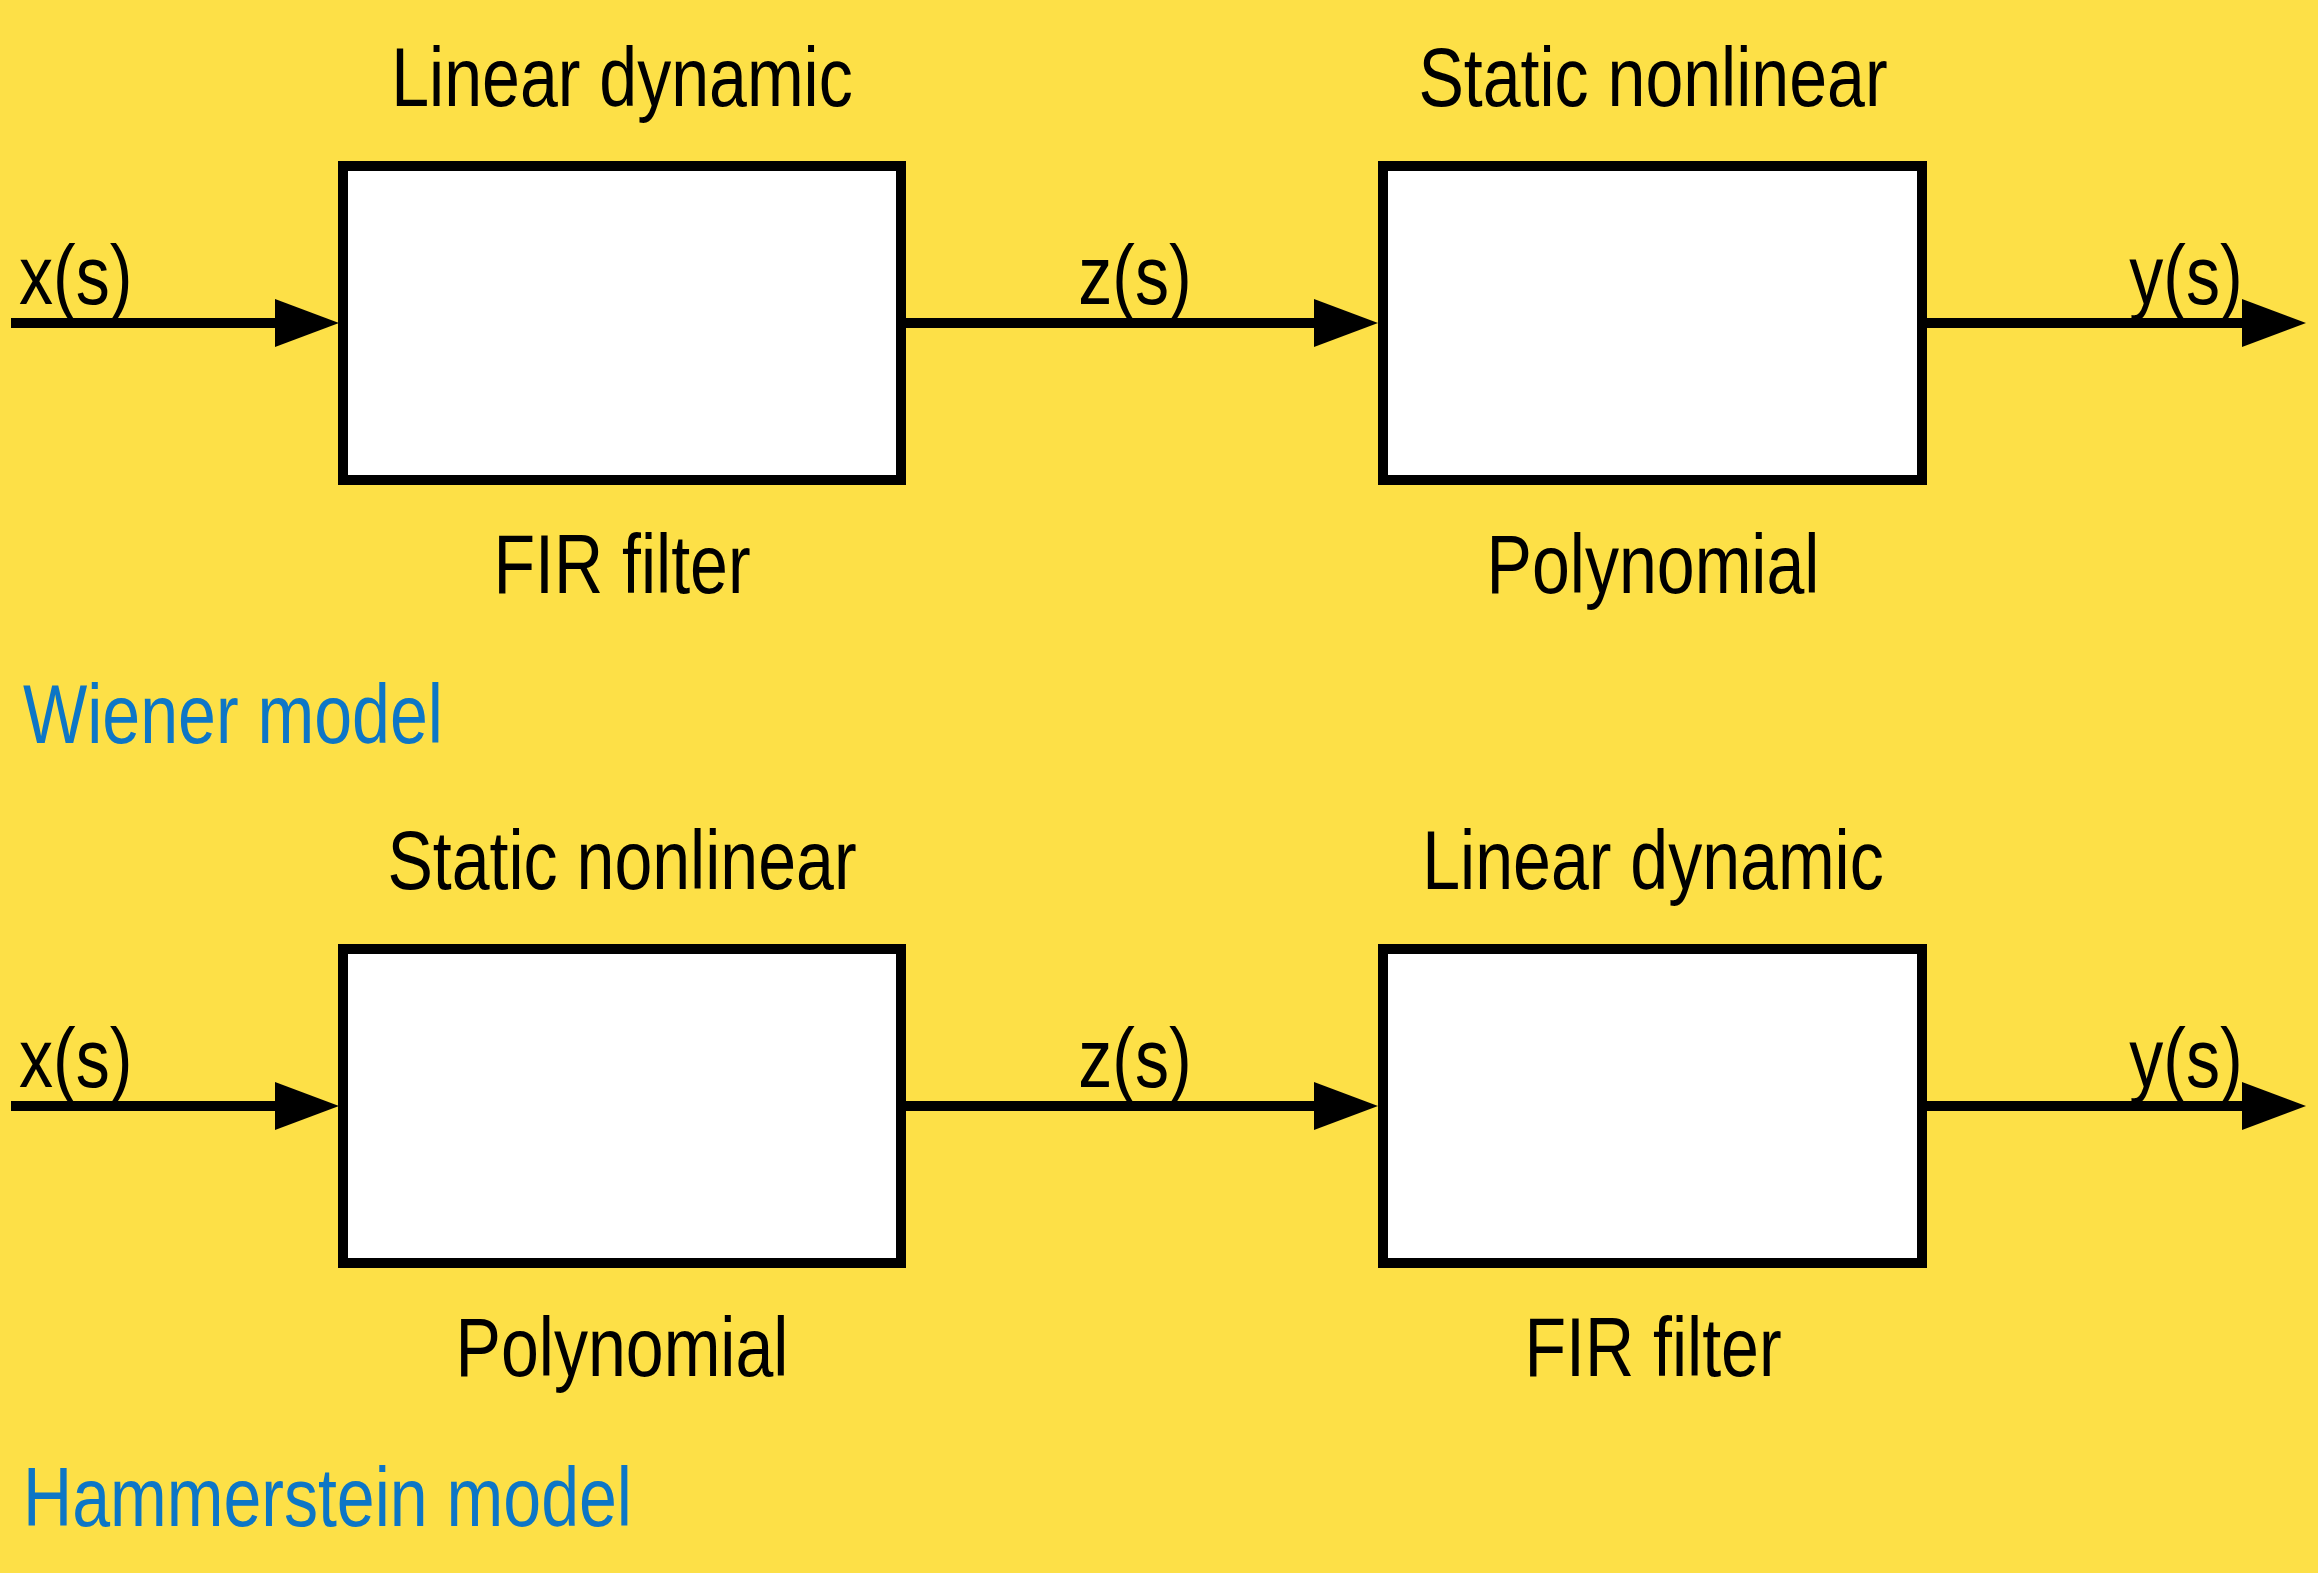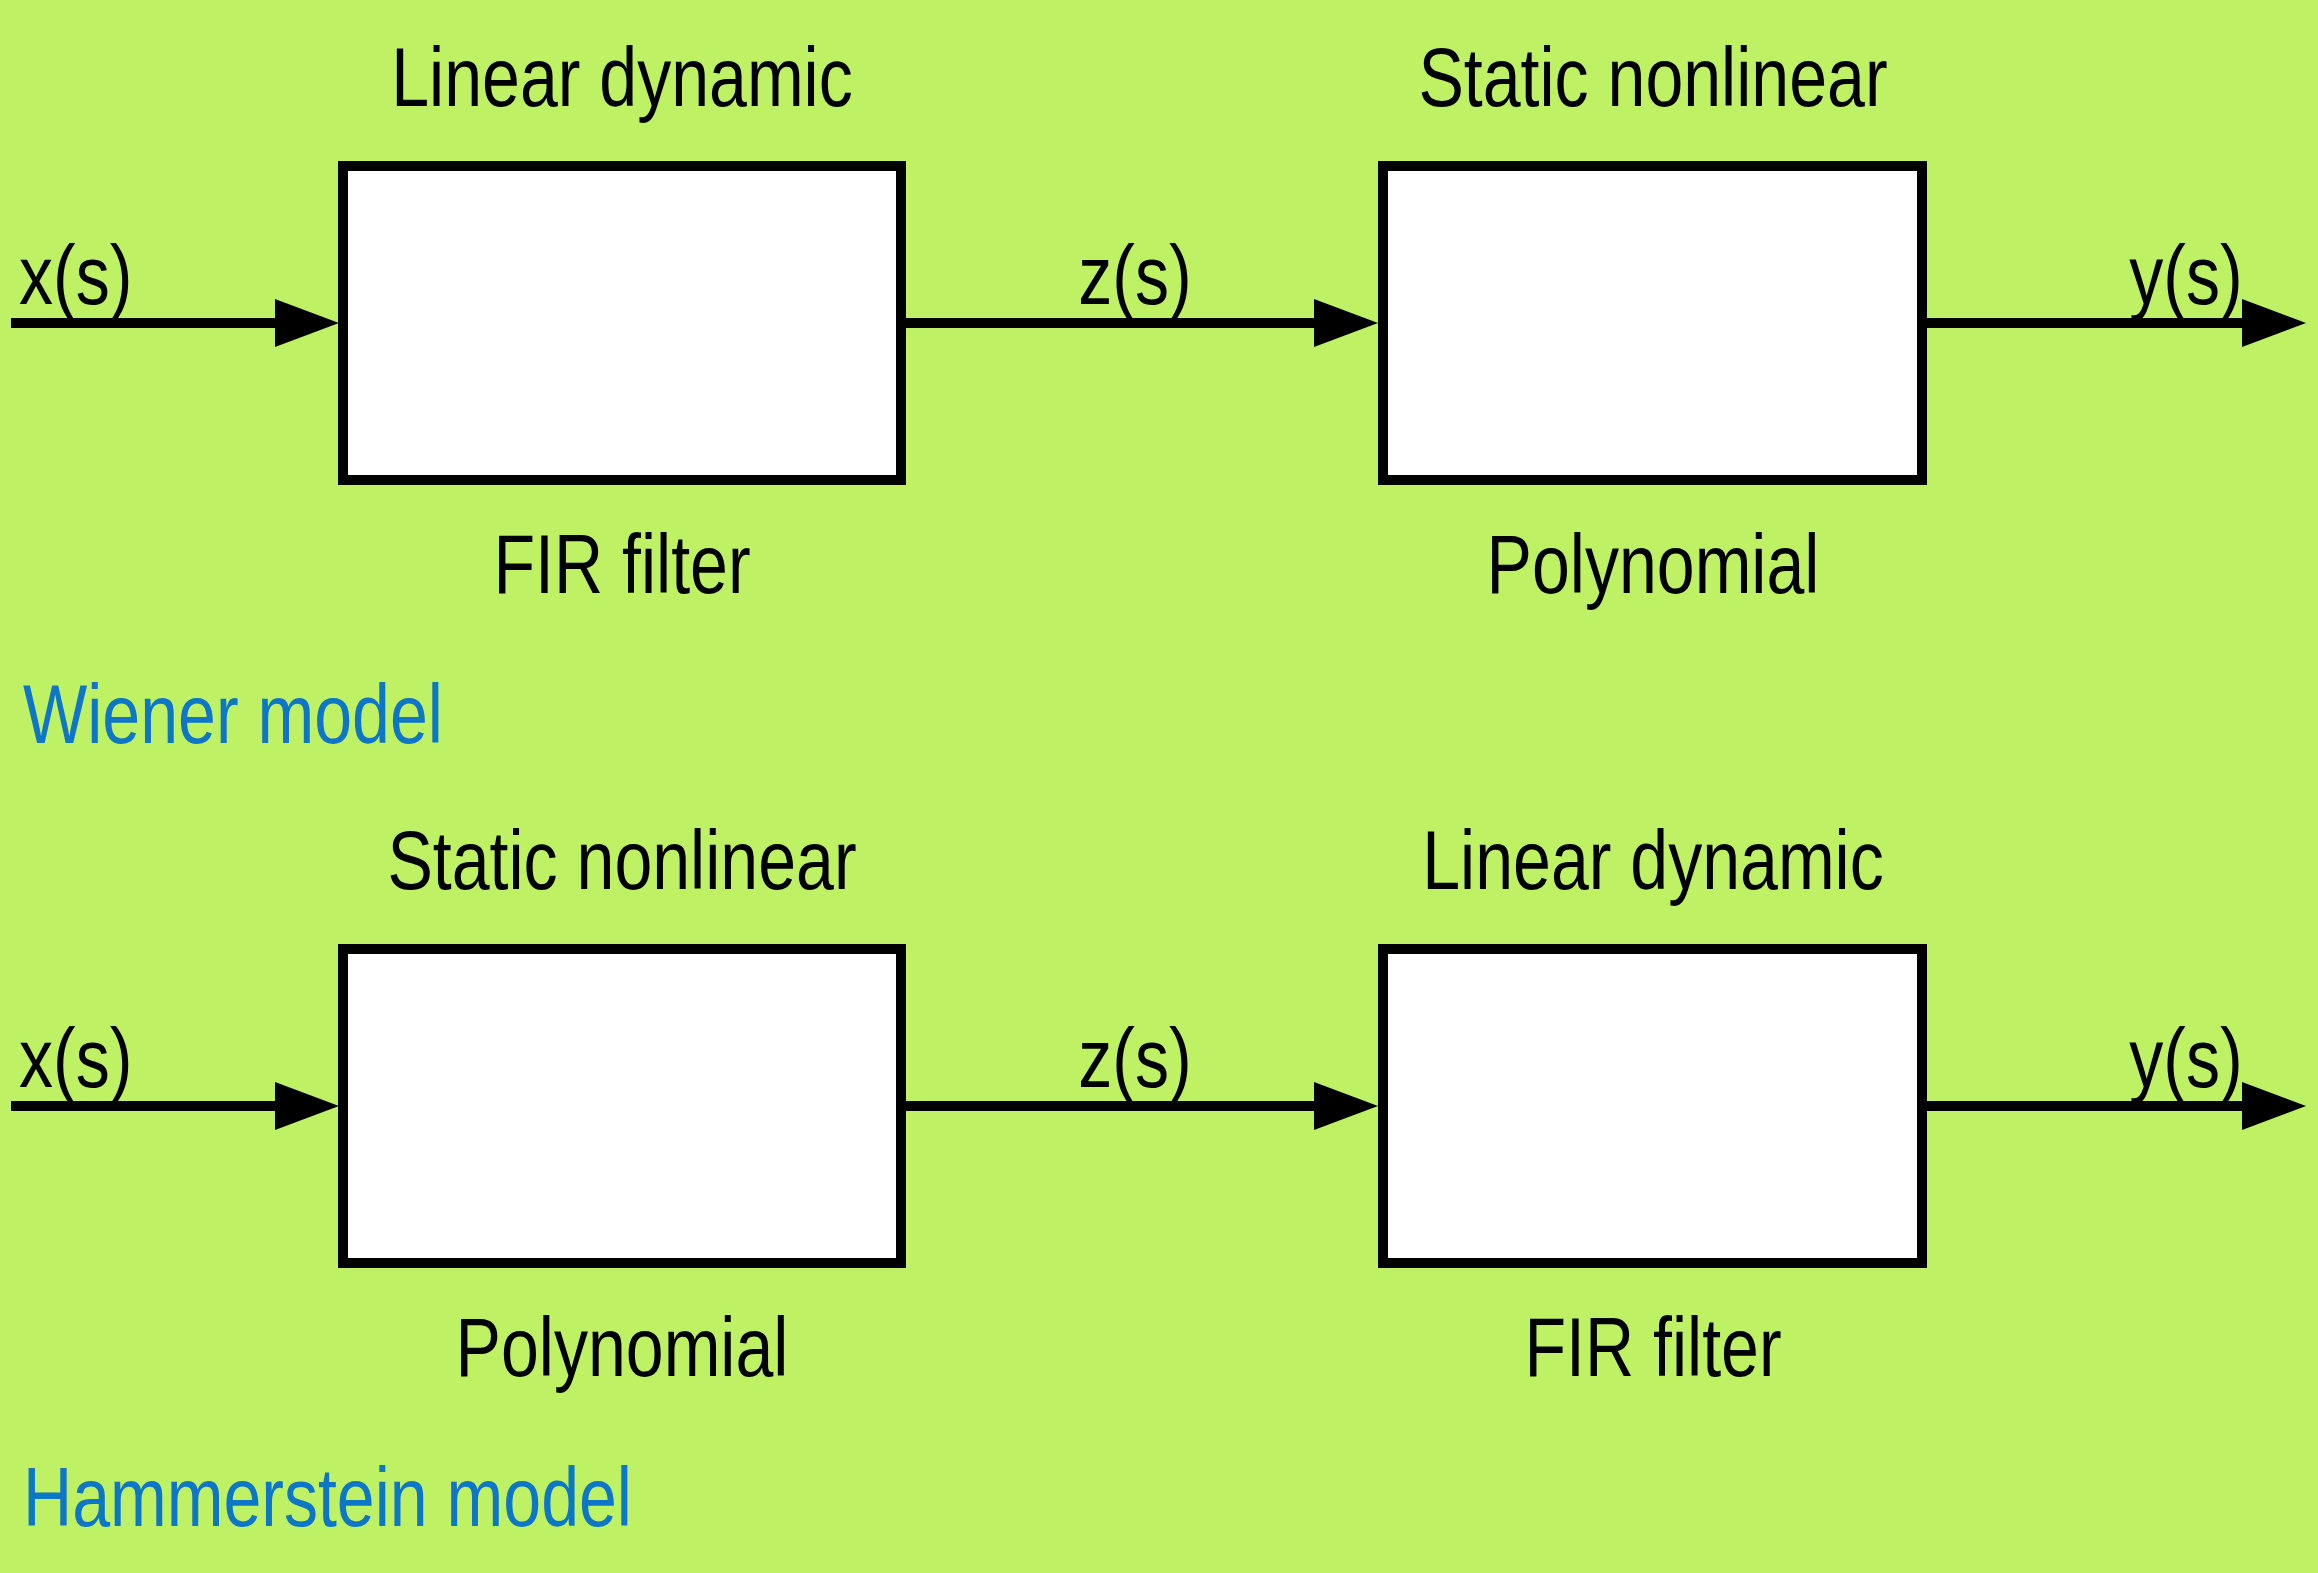--- a/index.html
+++ b/index.html
@@ -4,21 +4,21 @@
 <style>
   html, body {
     margin: 0;
     padding: 0;
     background: #ffffff;
   }
   #canvas {
     position: relative;
     width: 2319px;
     height: 1574px;
-    background: #bef264;
+    background: #fde047;
     overflow: hidden;
     font-family: "Liberation Sans", sans-serif;
     color: #000000;
   }
   .row {
     position: absolute;
     left: 0;
     width: 2319px;
     height: 791px;
   }

